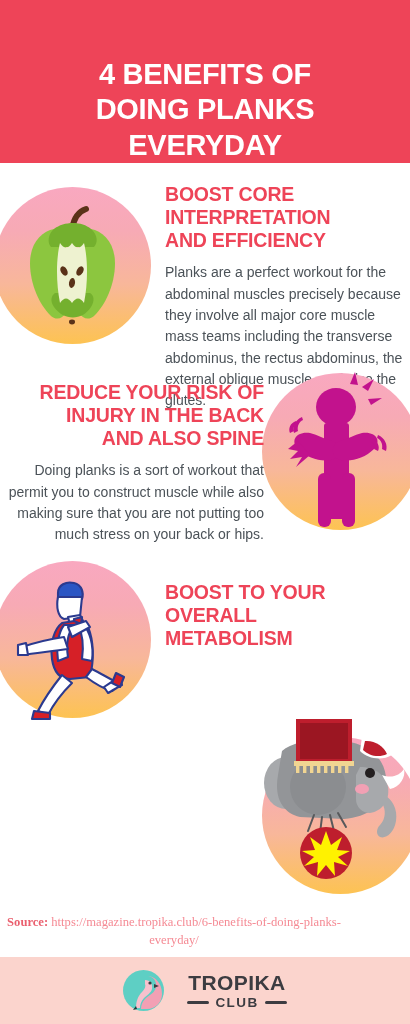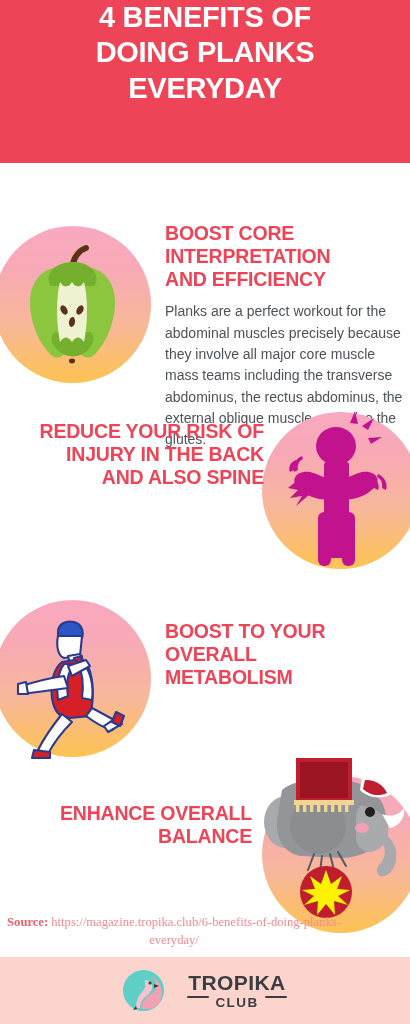--- a/index.html
+++ b/index.html
@@ -18,21 +18,21 @@
   }
 
   
   .header {
     position: absolute;
     left: 0; top: 0;
     width: 410px;
     height: 163px;
     background: #ee4458;
     display: flex;
-    align-items: flex-start;
+    align-items: flex-end;
     justify-content: center;
   }
   .header-title {
     color: #ffffff;
     font-size: 29px;
     font-weight: 700;
     line-height: 1.22;
     letter-spacing: -0.3px;
     text-align: center;
     text-transform: uppercase;
@@ -42,21 +42,20 @@
 
   
   .section {
     position: absolute;
     width: 410px;
   }
   .sec-inner {
     position: relative;
     width: 410px;
     height: 100%;
-    margin-top: 39px;
   }
   .txtblock {
     position: absolute;
     width: 245px;
   }
   .txtblock.left-text { left: 2px; text-align: right; }
   .txtblock.right-text { left: 165px; text-align: left; }
 
   .sec-head {
     color: #ee4458;
@@ -117,20 +116,21 @@
   .logo-text { display: flex; flex-direction: column; align-items: center; }
   .logo-main {
     color: #3c3c41;
     font-size: 21px;
     font-weight: 700;
     letter-spacing: 0.4px;
     line-height: 1;
   }
   .logo-sub-row {
     display: flex;
+    align-items: center;
     gap: 6px;
     margin-top: 3px;
   }
   .logo-rule { width: 22px; height: 2.6px; background: #3c3c41; border-radius: 2px; }
   .logo-sub {
     color: #3c3c41;
     font-size: 13.5px;
     font-weight: 700;
     letter-spacing: 1.4px;
     line-height: 1;
@@ -197,20 +197,21 @@
               <path d="M122 72 C128 74, 130 80, 128 84 L124 82 C125 79, 124 76, 121 75 Z"></path>
               <path d="M128 68 C135 71, 138 78, 136 84 L132 82 C133 77, 131 73, 127 71 Z"></path>
             </g>
           </svg>
         </div>
       </div>
       <div class="txtblock left-text" style="top:18px; width:262px;">
         <div class="sec-head">REDUCE YOUR RISK OF
 INJURY IN THE BACK
 AND ALSO SPINE</div>
+        <div class="sec-body">Doing planks is a sort of workout that permit you to construct muscle while also making sure that you are not putting too much stress on your back or hips.</div>
       </div>
     </div>
   </div>
 
   <div class="section" style="top:553px; height:190px;">
     <div class="sec-inner">
       <div class="circle" style="left:-6px; top:8px; width:157px; height:157px;">
         <div class="disc"></div>
         <div class="art">
           <svg viewBox="0 0 157 157" width="157" height="157">
@@ -276,22 +277,20 @@
               <line x1="66" y1="104" x2="64" y2="120"></line>
               <line x1="74" y1="102" x2="78" y2="118"></line>
               <line x1="82" y1="100" x2="90" y2="114"></line>
             </g>
             <circle cx="70" cy="140" r="26" fill="#be1e2d"></circle>
             <path d="M70 118 L75 132 L86 124 L81 137 L94 138 L82 144 L92 153 L78 149 L79 163 L70 152 L61 163 L62 149 L48 153 L58 144 L46 138 L59 137 L54 124 L65 132 Z" fill="#fff200"></path>
           </svg>
         </div>
       </div>
       <div class="txtblock left-text" style="top:28px; width:250px;">
-        <div class="sec-head">ENHANCE OVERALL
-BALANCE</div>
       </div>
     </div>
   </div>
 
   <div class="source" style="top:913px;">
     <b>Source:</b>
     <span>https://magazine.tropika.club/6-benefits-of-doing-planks-everyday/</span>
   </div>
 
   <div class="footer" style="top:957px; height:67px;">

